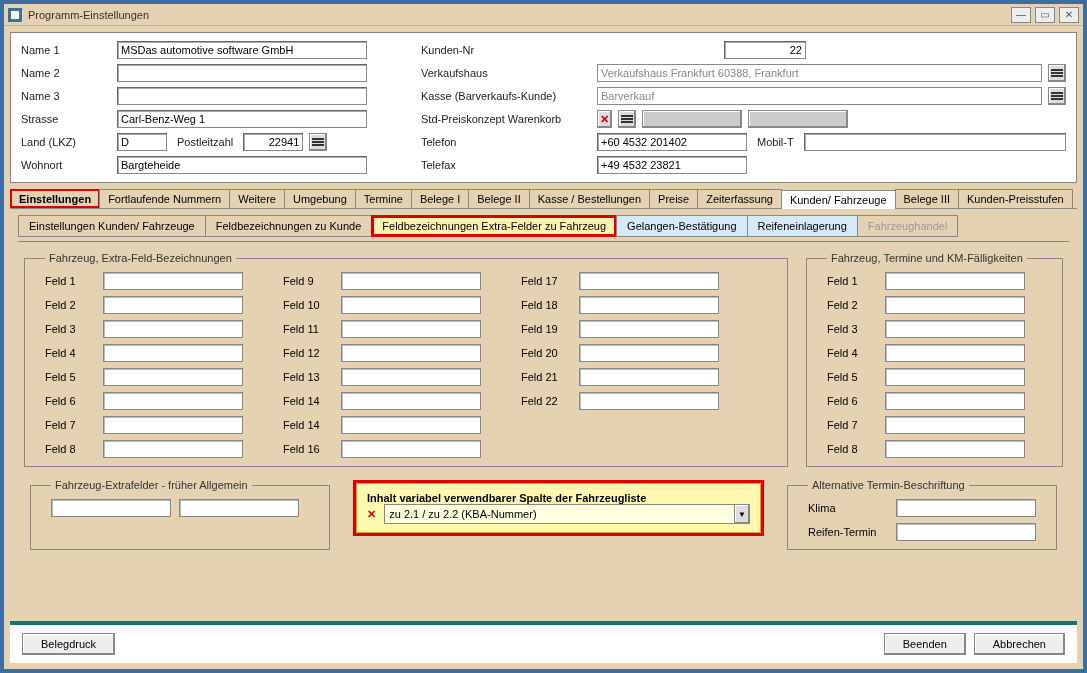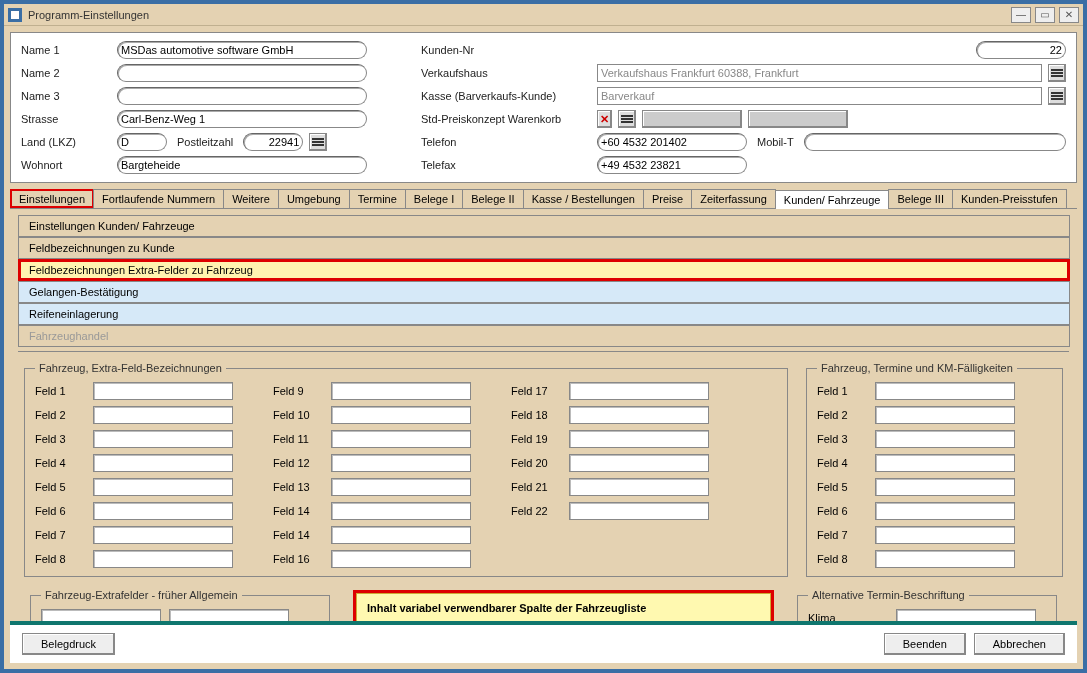--- a/index.html
+++ b/index.html
@@ -12,38 +12,38 @@
   .winbtns { display: flex; gap: 4px; }
   .wbtn { width: 20px; height: 16px; border: 1px solid #888; background: #eee; display:flex;align-items:center;justify-content:center;font-size:10px;color:#555;cursor:pointer;}
   .content { position: absolute; top: 22px; left: 0; right: 0; bottom: 0; }
   .top-form { background: #fff; border: 1px solid #888; margin: 6px; padding: 8px 10px; display: flex; gap: 20px; }
   .col { display: flex; flex-direction: column; gap: 5px; }
   .frow { display: flex; align-items: center; gap: 6px; }
   .lbl { width: 90px; color:#222;}
   .lbl2 { width: 170px; color:#222;}
   .lblSmall { color:#222; padding:0 4px;}
   .inp { height: 18px; border: 1px solid #888; border-top-color:#666; border-left-color:#666; background:#fff; padding: 0 3px; line-height:16px;}
-  .inp.sunken { box-shadow: inset 1px 1px 0 #aaa; border-radius: 9px; }
+  .inp.sunken { box-shadow: inset 1px 1px 0 #aaa; }
   .ro { background:#fff; border:1px solid #888; height:18px; padding:0 3px; line-height:16px; color:#666;}
   .btn3d { height:18px; border:1px solid #888; background:#ddd; display:inline-flex;align-items:center;justify-content:center; padding:0 2px; box-shadow: inset -1px -1px 0 #888, inset 1px 1px 0 #fff; cursor:pointer;}
   .redx { color:#c00; font-weight:bold; }
   .hamb { display:inline-block; line-height:3px; letter-spacing:0;}
   .hamb span{display:block;width:12px;height:2px;background:#333;margin:1px 0;}
   .tabrow { margin: 0 6px; display:flex; gap:0; border-bottom:1px solid #888; flex-wrap:nowrap;}
   .tab { padding: 3px 8px; border:1px solid #888; border-bottom:none; background:#E4D2B2; cursor:pointer; margin-right:-1px; white-space:nowrap;}
   .tab.active { background:#fff; position:relative; top:1px;}
-  .tab.red { outline:2px solid #d00; outline-offset:-2px;}
-  .subtabrow { margin: 6px 14px 0 14px; display:flex; gap:0;flex-direction:column;}
+  .tab.red { outline:2px solid #d00; outline-offset:-2px;font-weight:bold;}
+  .subtabrow { margin: 6px 14px 0 14px; display:flex; gap:0;}
   .subtab { padding:4px 10px; border:1px solid #888; background:#E4D2B2; cursor:pointer; margin-right:-1px; white-space:nowrap;}
   .subtab.active { background:#fff; }
   .subtab.red { outline:3px solid #d00; outline-offset:-3px; background:#FFF3B0;}
   .subtab.blue { background:#D6E9F8; }
   .subtab.dis { color:#999; }
   .panelwrap { margin:4px 14px 10px 14px; background:#E4D2B2; border-top:1px solid #888; padding-top:6px;}
-  fieldset { border:1px solid #888; margin:4px 6px 8px 6px; padding:8px 10px; background:#E4D2B2;}
+  fieldset { border:1px solid #888; margin:4px 6px 8px 6px; padding:8px 20px; background:#E4D2B2;}
   legend { padding:0 4px; color:#333;}
   .grid3 { display:flex; gap:40px;}
   .gcol { display:flex; flex-direction:column; gap:6px;}
   .fldrow { display:flex; align-items:center; gap:8px;}
   .fldlbl { width:50px;}
   .fldinp { width:140px; height:18px; border:1px solid #888; background:#fff; box-shadow: inset 1px 1px 0 #bbb;}
   .bottomrow { display:flex; gap:16px; margin:0 6px;}
   .yellowbox { background:#FFF9B0; border:1px solid #ccaa33; padding:8px 10px; margin:4px; outline:3px solid #d00; outline-offset:0;}
   .combo { display:flex; align-items:center; height:20px;}
   .combo .cin { flex:1; border:1px solid #888; border-right:none; background:#FFFFE0; height:100%; padding:0 4px; line-height:18px;}
@@ -102,21 +102,21 @@
         </div>
         <div class="frow">
             <span class="lbl">Wohnort</span>
             <div class="inp sunken" style="width:250px">Bargteheide</div>
           </div>
       </div>
 
       <div class="col" style="flex:1;">
         <div class="frow">
             <span class="lbl2">Kunden-Nr</span>
-            <div class="inp sunken" style="width:90px;text-align:right;margin-left:auto;">22</div>
+            <div class="inp sunken" style="width:82px;text-align:right;margin-left:auto;margin-right:260px">22</div>
           </div>
         <div class="frow">
             <span class="lbl2">Verkaufshaus</span>
             <div class="ro" style="flex:1;color:#888">Verkaufshaus Frankfurt 60388, Frankfurt</div>
             <div class="btn3d">
               <span class="hamb">
                 <span></span>
                 <span></span>
                 <span></span>
               </span>
@@ -331,21 +331,21 @@
         <fieldset style="width:300px">
           <legend>Fahrzeug-Extrafelder - früher Allgemein</legend>
           <div class="fldrow">
             <div class="fldinp" style="width:120px"></div>
             <div class="fldinp" style="width:120px"></div>
           </div>
         </fieldset>
 
         <div style="flex:1; padding:4px 0;">
           <div class="yellowbox">
-            <div style="font-weight:bold; margin-bottom:8px;">Inhalt variabel verwendbarer Spalte der Fahrzeugliste</div>
+            <div style="font-weight:bold; ">Inhalt variabel verwendbarer Spalte der Fahrzeugliste</div>
             <div style="display:flex; align-items:center; gap:8px;">
               <span class="redx">✕</span>
               <div class="combo" style="flex:1">
                 <div class="cin">zu 2.1 / zu 2.2 (KBA-Nummer)</div>
                 <div class="carrow">▼</div>
               </div>
             </div>
           </div>
         </div>
 

